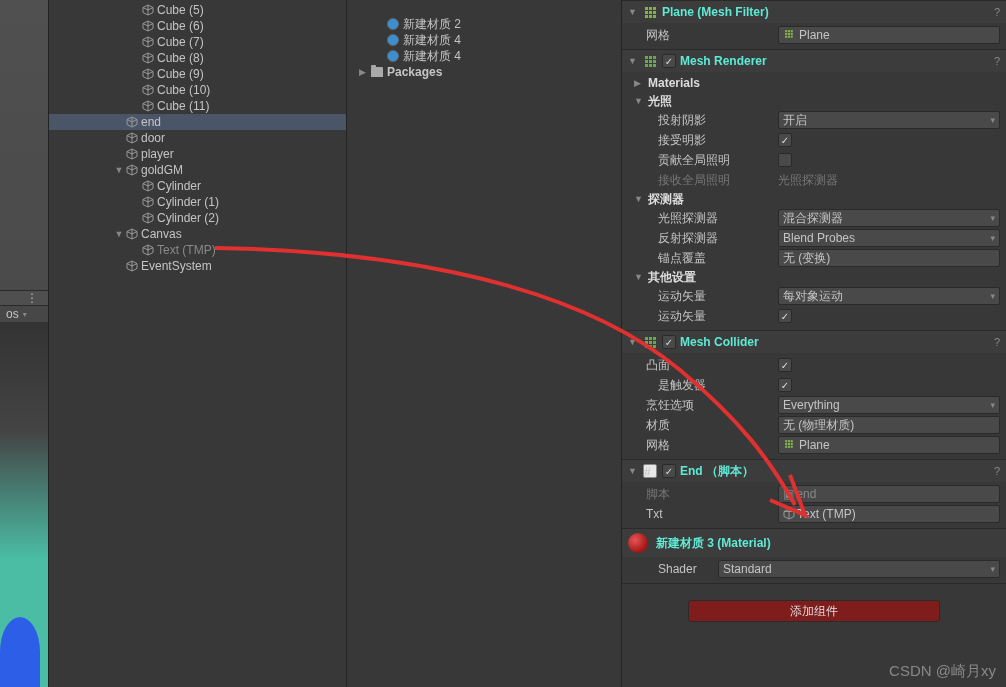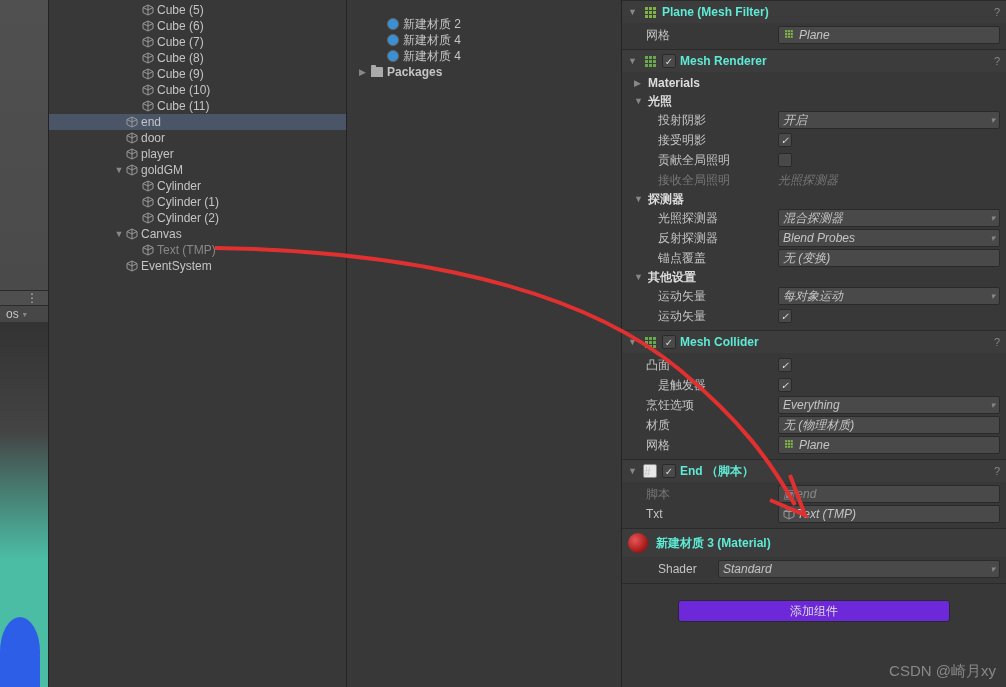--- a/index.html
+++ b/index.html
@@ -36,37 +36,37 @@
 .insp-header .toggle { color:#888; font-size:9px; width:10px;}
 .insp-header .comp-icon { width:16px; height:16px; display:inline-flex; align-items:center; justify-content:center;}
 .insp-header .title { font-weight:bold; color:#5eead4; flex:1;}
 .insp-header .help { color:#888; font-size:11px;}
 .insp-body { padding: 2px 6px 4px 6px; }
 .prop-row { display:flex; align-items:center; height:20px; }
 .prop-label { width: 150px; padding-left: 18px; color:#c4c4c4;}
 .prop-label.sub { padding-left: 30px; }
 .prop-label.subsub { padding-left: 30px; color:#c4c4c4;}
 .prop-label.disabled { color:#777; }
-.prop-value { flex:1; display:flex; align-items:center;font-style:italic;}
+.prop-value { flex:1; display:flex; align-items:center;}
 .prop-field { flex:1; background:#494949; border:1px solid #2a2a2a; height:18px; padding:0 4px; color:#c4c4c4; display:flex; align-items:center; border-radius:2px;}
 .prop-dropdown { flex:1; background:#494949; border:1px solid #2a2a2a; height:18px; padding:0 4px; color:#c4c4c4; display:flex; align-items:center; justify-content:space-between; border-radius:2px;}
 .prop-dropdown::after { content:"▾"; color:#888; font-size:9px;}
 .prop-cb { width:14px; height:14px; background:#494949; border:1px solid #2a2a2a; display:inline-flex; align-items:center; justify-content:center; color:#ddd; font-size:10px; border-radius:2px;}
 .prop-cb.checked::after { content:"✓"; }
 .sub-header { display:flex; align-items:center; height:18px; padding-left:6px; gap:4px;}
 .sub-header .toggle { color:#888; font-size:9px; width:10px;}
 .sub-header .title { font-weight:bold; color:#ddd;}
 .obj-icon { width:14px; height:14px; display:inline-block; margin-right:2px; }
 .grid-icon { display:inline-grid; grid-template-columns:repeat(3,3px); grid-template-rows:repeat(3,3px); gap:1px;}
 .grid-icon span{background:#7fb347;}
 .mesh-icon { display:inline-grid; grid-template-columns:repeat(3,3px); grid-template-rows:repeat(3,3px); gap:1px;}
 .mesh-icon span{background:#6aa84f;}
 .script-icon { width:14px; height:14px; background:#fff; border-radius:2px; display:inline-block;}
 .material-ball { width:20px; height:20px; border-radius:50%; background: radial-gradient(circle at 35% 35%, #e85555, #a01515 70%); display:inline-block;}
-.add-comp-btn { display:block; margin: 12px auto; width: 272px; height:22px; background:#6d28d9; border:1px solid #2a2a2a; color:#ddd; text-align:center; line-height:20px; border-radius:3px;}
+.add-comp-btn { display:block; margin: 12px auto; width: 252px; height:22px; background:#7f1d1d; border:1px solid #2a2a2a; color:#ddd; text-align:center; line-height:20px; border-radius:3px;}
 .watermark { position:absolute; bottom:6px; right:10px; color:#888; font-size:15px;}
 
 .arrow-svg { position:absolute; top:0; left:0; width:1006px; height:687px; pointer-events:none; z-index:100;}
 </style>
 </head>
 <body>
 
 <div class="container">
   <div class="left-col">
     <div class="scene-preview"></div>

